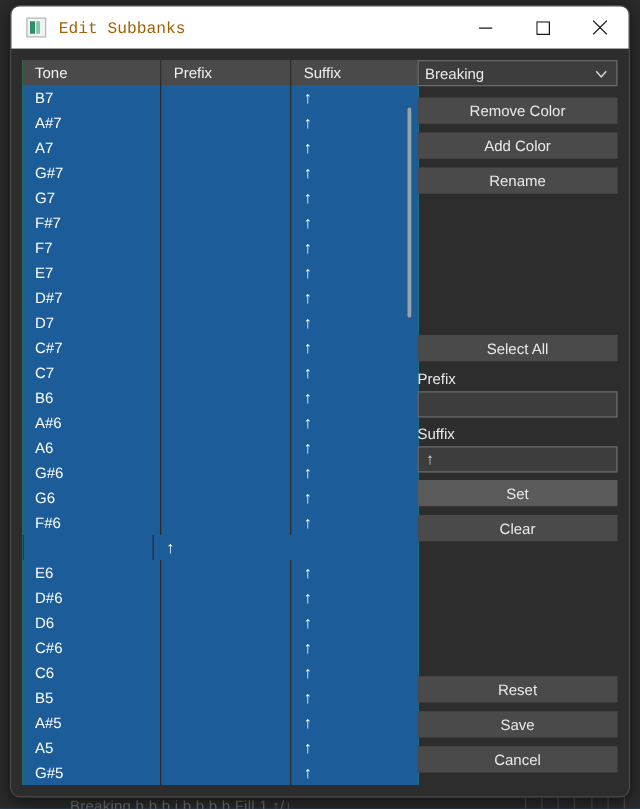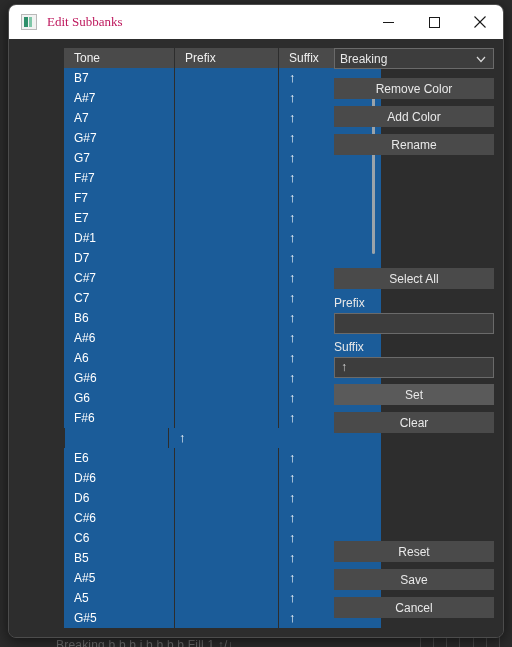--- a/index.html
+++ b/index.html
@@ -79,22 +79,22 @@
     flex: 0 0 auto;
   }
   #app-icon b { display:block; }
   #app-icon b.c1 { width: 4px; background: #2f8f6a; }
   #app-icon b.c2 { width: 3px; background: #7fc6a8; }
   #app-icon b.c3 { flex:1; background: #ecf5ef; }
 
   #title-text {
     margin-left: 10px;
     font-size: 13px;
-    color: #be185d;
-    font-family: Liberation Serif, serif;
+    color: #a16207;
+    font-family: Liberation Mono, monospace;
   }
 
   #win-controls {
     position: absolute;
     right: 0;
     top: 0;
     height: 34px;
     display: flex;
   }
   .win-btn {
@@ -120,21 +120,20 @@
 
   
   #table-panel {
     position: absolute;
     left: 9px;
     top: 9px;
     width: 317px;
     bottom: 9px;
     background: #22c55e;
     overflow: hidden;
-    margin-left: 46px;
   }
 
   #table-head {
     display: flex;
     height: 20px;
     background: #4a4a4a;
     align-items: center;
   }
   #table-head .th {
     font-size: 12px;
@@ -352,21 +351,21 @@
             <div class="cell col-tone">F7</div>
             <div class="cell col-prefix"></div>
             <div class="cell col-suffix suffix-cell">↑</div>
           </div>
           <div class="row">
             <div class="cell col-tone">E7</div>
             <div class="cell col-prefix"></div>
             <div class="cell col-suffix suffix-cell">↑</div>
           </div>
           <div class="row">
-            <div class="cell col-tone">D#1</div>
+            <div class="cell col-tone">D#7</div>
             <div class="cell col-prefix"></div>
             <div class="cell col-suffix suffix-cell">↑</div>
           </div>
           <div class="row">
             <div class="cell col-tone">D7</div>
             <div class="cell col-prefix"></div>
             <div class="cell col-suffix suffix-cell">↑</div>
           </div>
           <div class="row">
             <div class="cell col-tone">C#7</div>

